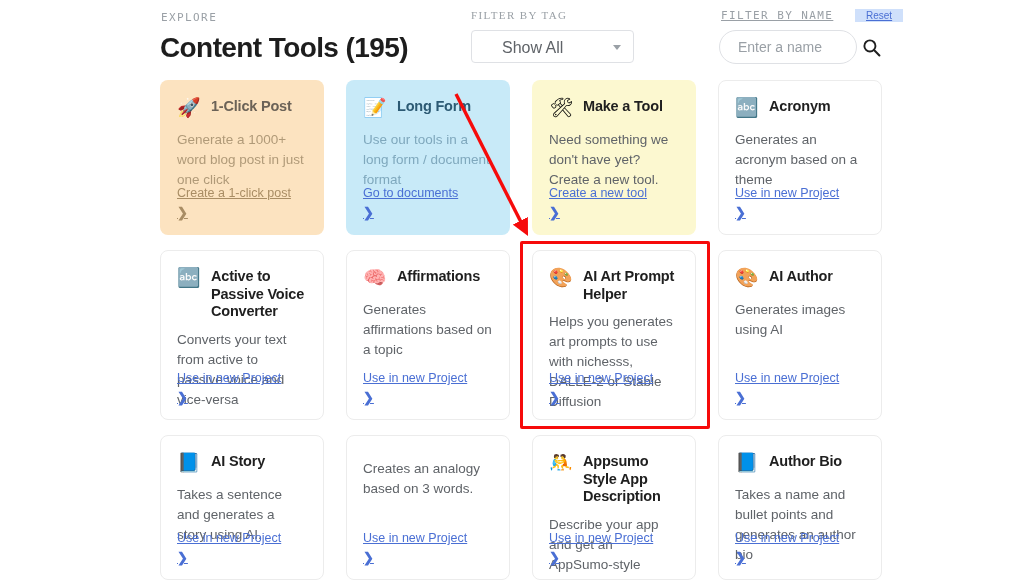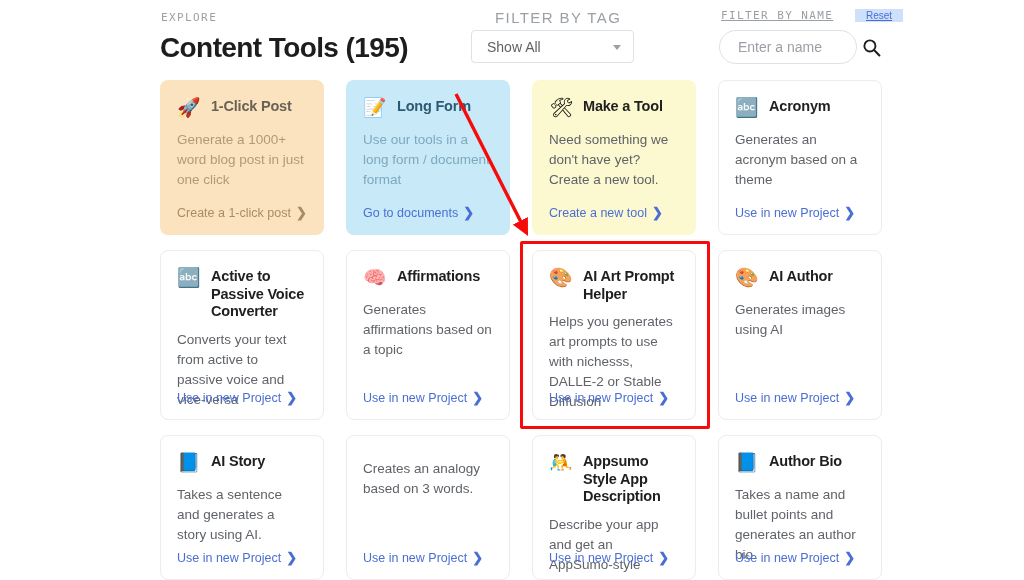--- a/index.html
+++ b/index.html
@@ -20,33 +20,32 @@
     font-family: "DejaVu Sans Mono", monospace;
   }
   .page-title {
     position: absolute; left: 160px; top: 32px;
     font-size: 28px; font-weight: bold; color: #1d1d1d;
     letter-spacing: -0.6px;
   }
 
   .filter-tag-label {
     position: absolute; left: 471px; top: 9px;
-    font-size: 15px; letter-spacing: 1.4px; color: #9aa0a6;
-    font-family: Liberation Sans, sans-serif;
-    margin-left: 24px;
+    font-size: 11px; letter-spacing: 1.4px; color: #9aa0a6;
+    font-family: Liberation Serif, serif;
   }
   .select-box {
     position: absolute; left: 471px; top: 30px;
     width: 163px; height: 33px;
     border: 1px solid #dfe1e5; border-radius: 4px;
     background: #fff; cursor: pointer;
   }
   .select-value {
-    position: absolute; left: 15px; top: 8px;
-    font-size: 14px; color: #5f6368;
+    position: absolute; left: 30px; top: 8px;
+    font-size: 16px; color: #5f6368;
   }
   .select-caret {
     position: absolute; right: 12px; top: 14px;
     width: 0; height: 0;
     border-left: 4px solid transparent;
     border-right: 4px solid transparent;
     border-top: 5px solid #9aa0a6;
   }
 
   .filter-name-label {
@@ -107,22 +106,22 @@
   .card-desc {
     margin-top: 9px;
     font-size: 13.5px; line-height: 1.47; color: #5f6368;
   }
   .card-desc.muted { color: #b09a78; }
   .card-desc.blueish { color: #7fa8bd; }
 
   .card-link {
     position: absolute; left: 16px; bottom: 14px;
     font-size: 12.5px; color: #4a6fd4;
-    cursor: pointer;
-    display: flex; align-items: flex-end; gap: 5px; white-space: nowrap;
+    text-decoration: underline; cursor: pointer;
+    display: flex; align-items: flex-start; gap: 5px; white-space: nowrap; flex-direction: column;
   }
   .card-link.muted { color: #a98d64; }
   .chev { font-size: 13px; text-decoration: none; font-weight: bold; }
 
   
   .anno-box {
     position: absolute;
     border: 3px solid #f60b0b;
     border-radius: 2px;
     pointer-events: none;

